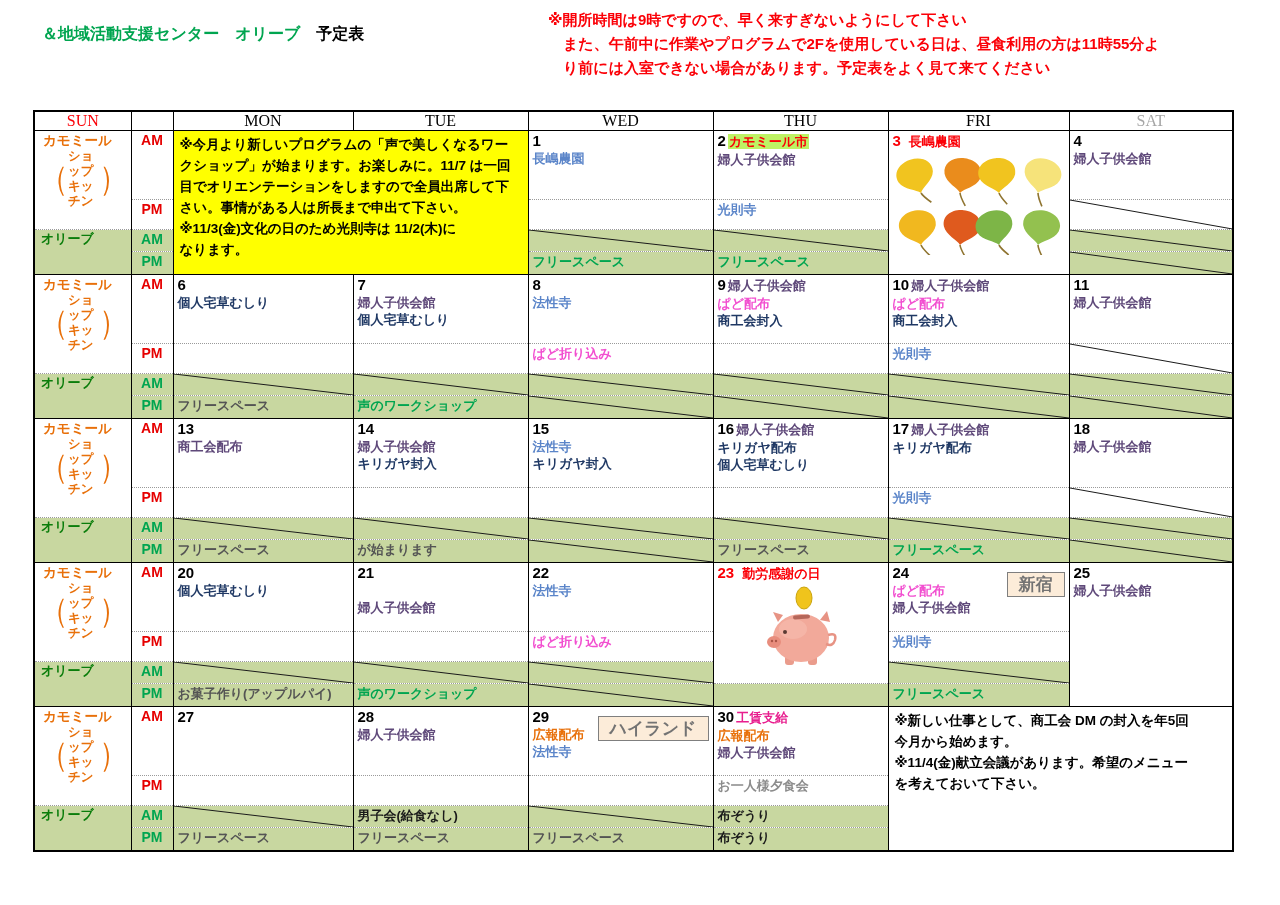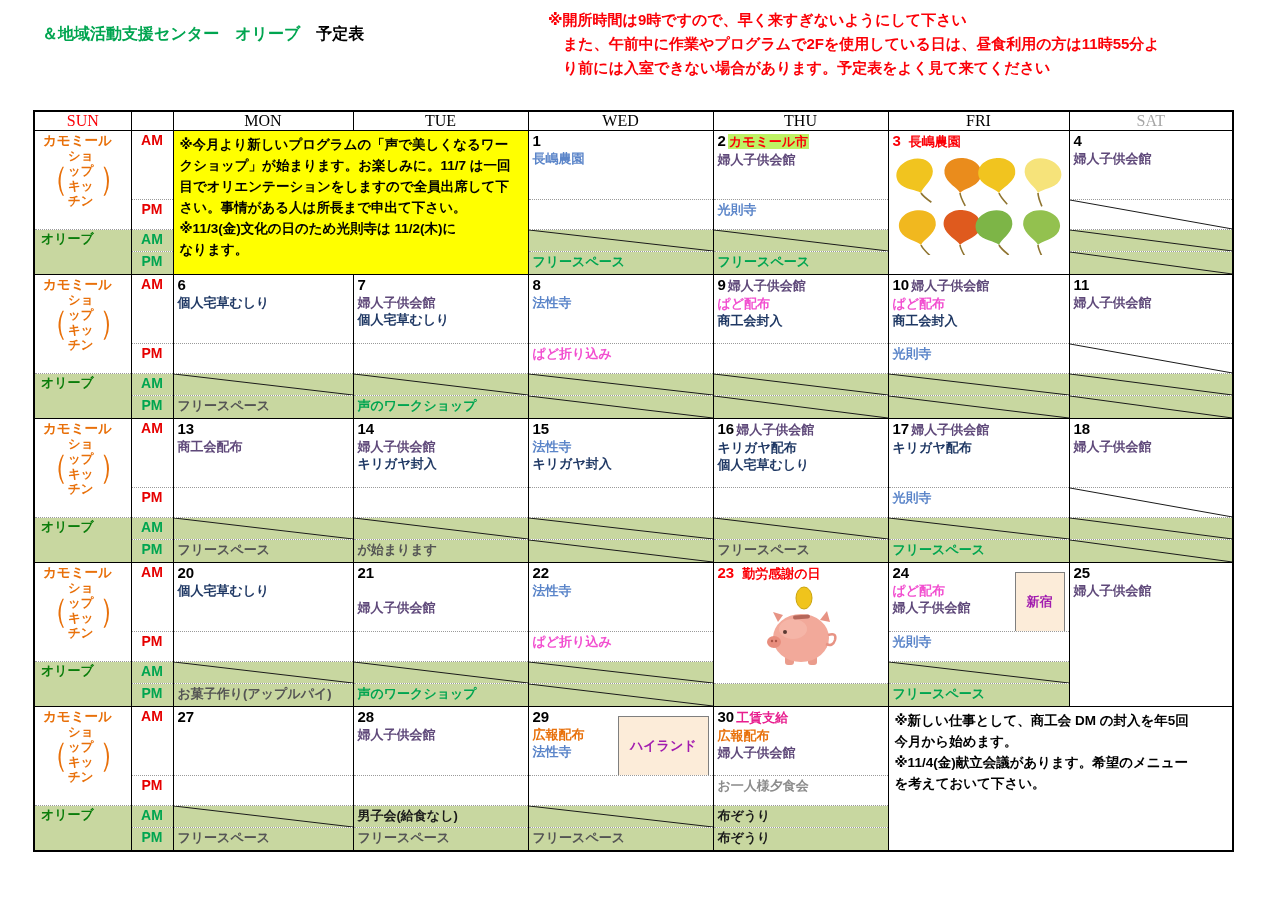--- a/index.html
+++ b/index.html
@@ -32,21 +32,21 @@
   td.yellowbg{background:#ffff00;margin-left:8px;}
   td.whitebg{background:#fff;}
 
   .daynum{font-size:15px;font-weight:bold;color:#000;line-height:18px;}
   .daytitle{font-size:13px;font-weight:bold;margin-left:2px;}
   .daytitle.hl{background:#bef264;padding:0 1px;}
   .daytitle.sp{margin-left:8px;}
   .entry{font-size:13px;font-weight:bold;line-height:17px;white-space:nowrap;}
   .note-text{font-size:13.5px;font-weight:bold;line-height:21px;white-space:pre-line;color:#000;padding:2px 2px;}
   .badge{position:absolute;top:9px;right:4px;background:#fcecd9;border:1px solid #7f7f7f;
-         font-size:13px;font-weight:bold;color:#a21caf;padding:20px 11px;white-space:nowrap;}
+         font-size:17px;font-weight:bold;color:#737373;padding:0 11px;white-space:nowrap;}
   .cross-svg{position:absolute;inset:0;width:100%;height:100%;}
   .cell-img{display:flex;justify-content:center;margin-top:2px;}
 
   
   td.side-kamo{padding-top:3px;}
   .kamo-name{color:#e8700a;font-weight:bold;font-size:13.5px;padding-left:4px;line-height:17px;}
   .brace{display:flex;align-items:center;margin-left:2px;}
   .brace .p{color:#e8700a;font-size:27px;font-weight:400;line-height:30px;transform:scaleY(1.25);}
   .brace .ls{display:flex;flex-direction:column;}
   .brace .ls span{color:#e8700a;font-weight:bold;font-size:12.5px;line-height:15px;}

